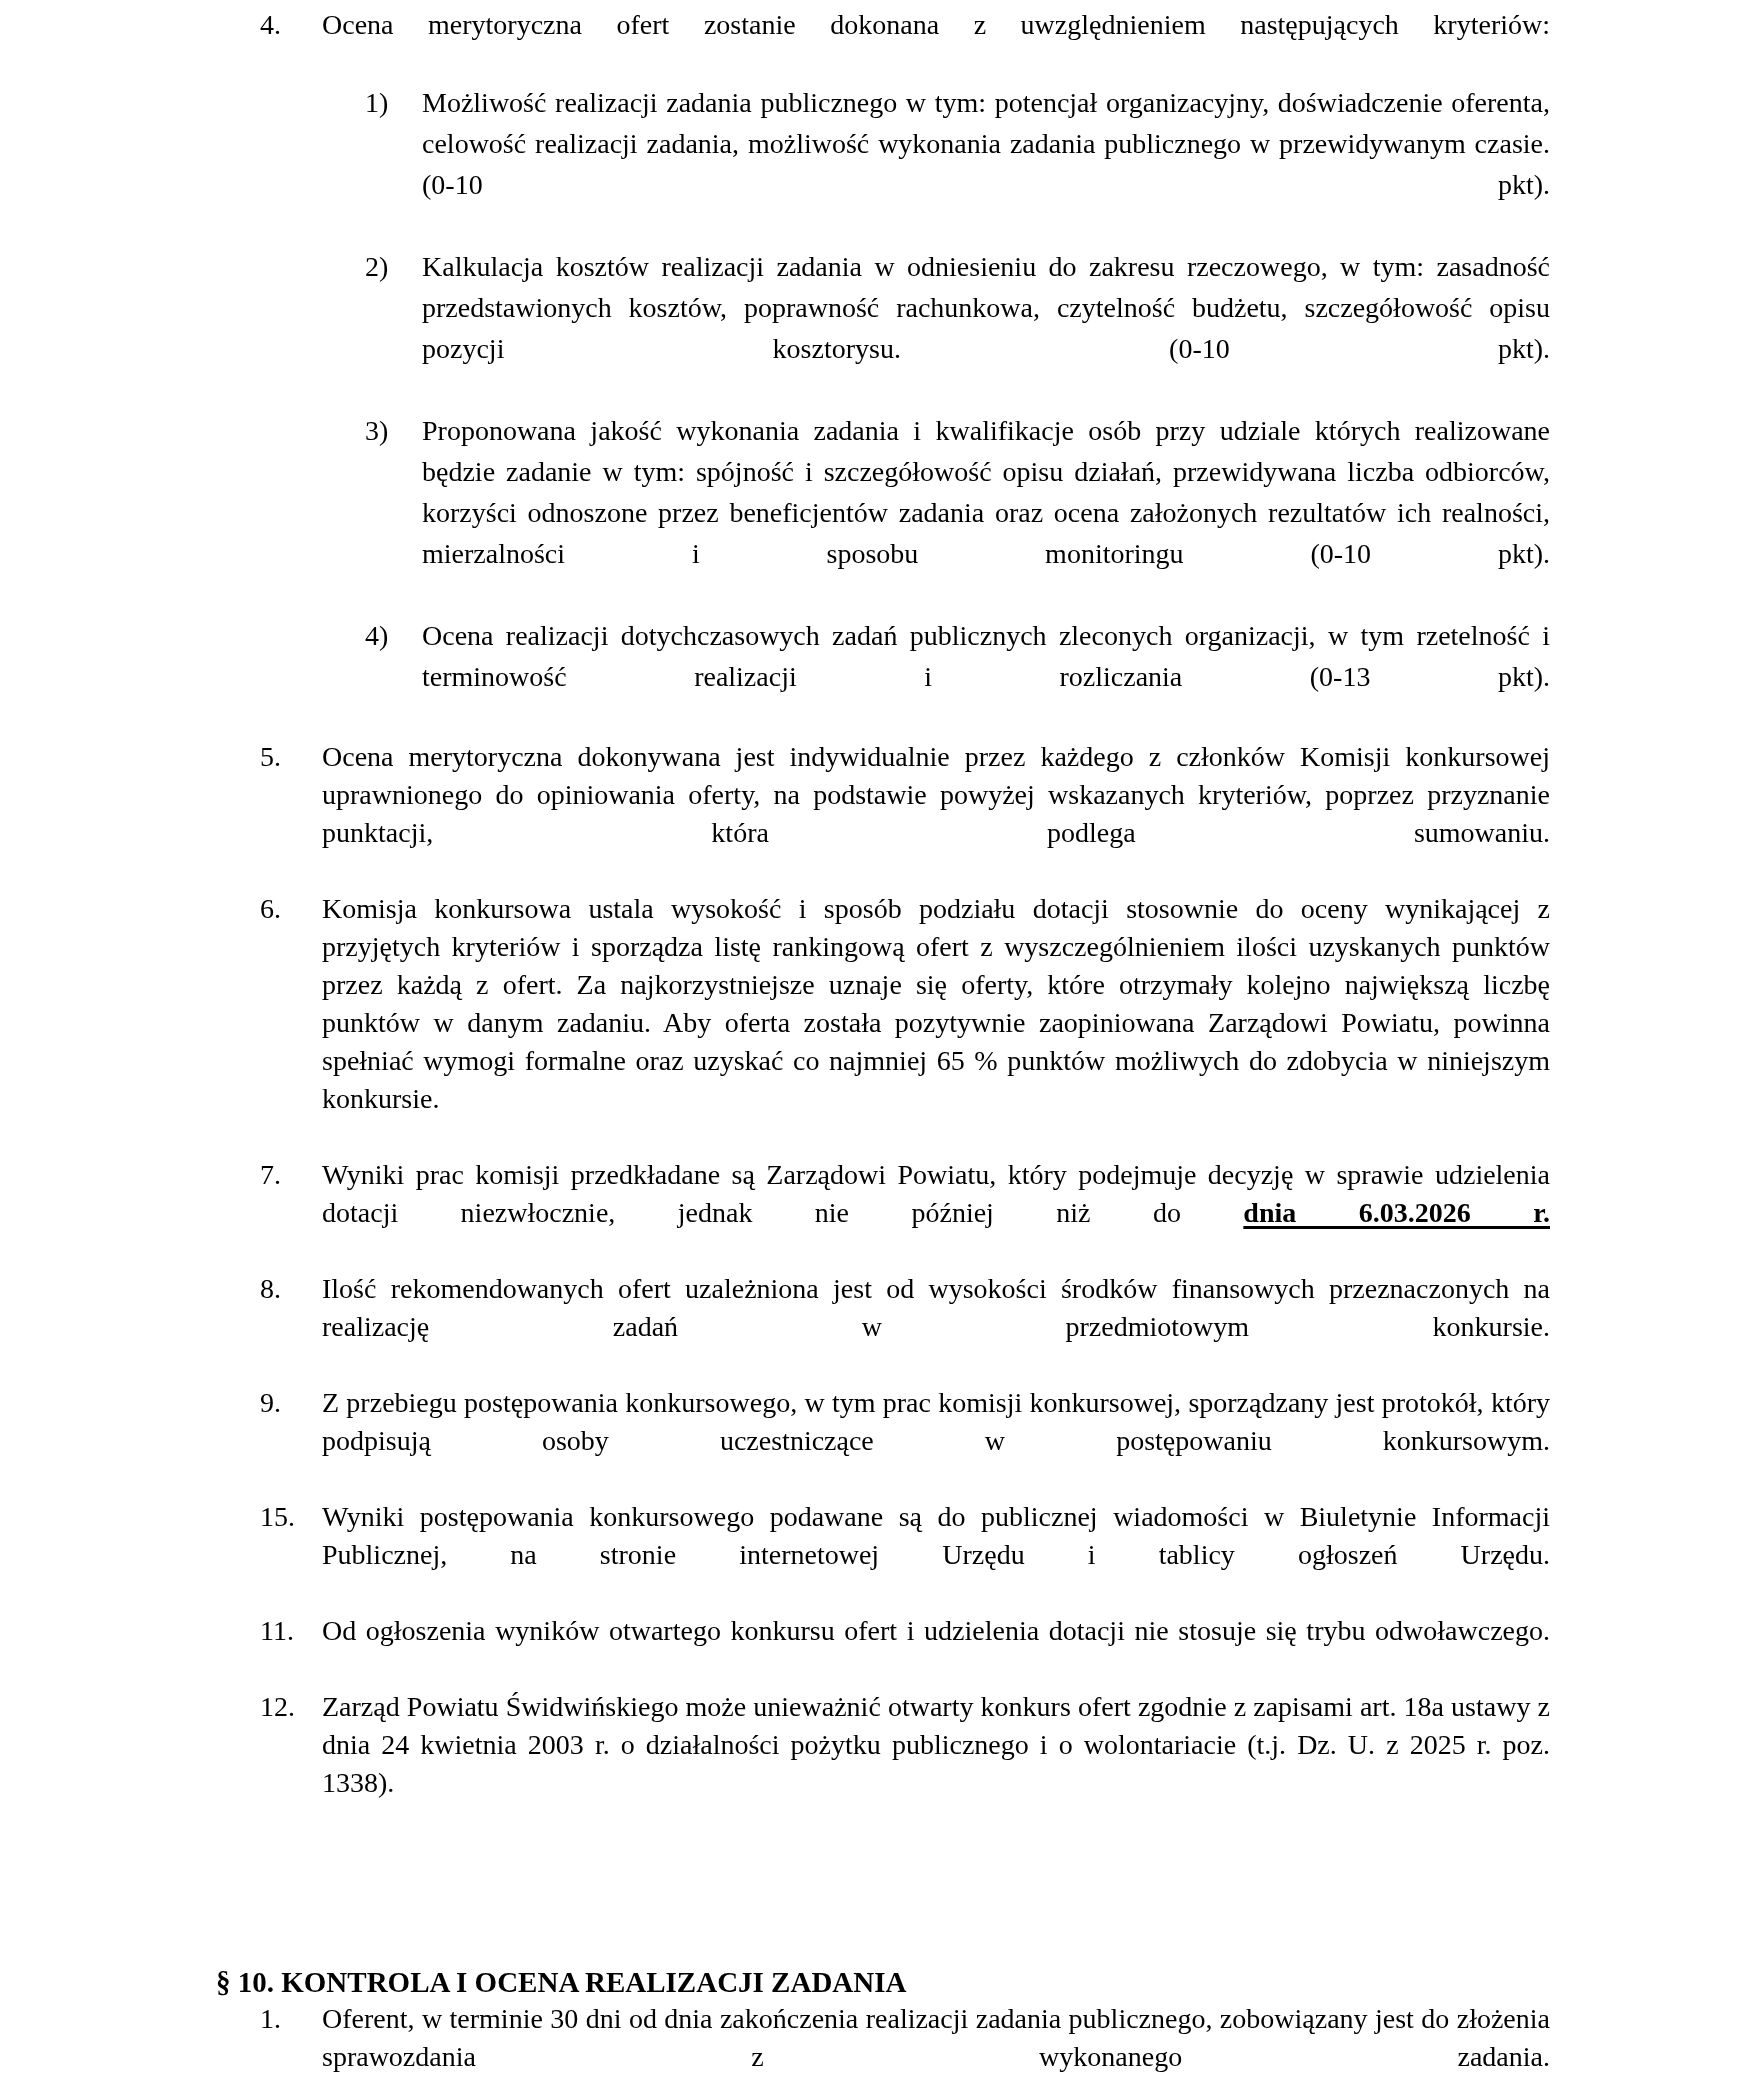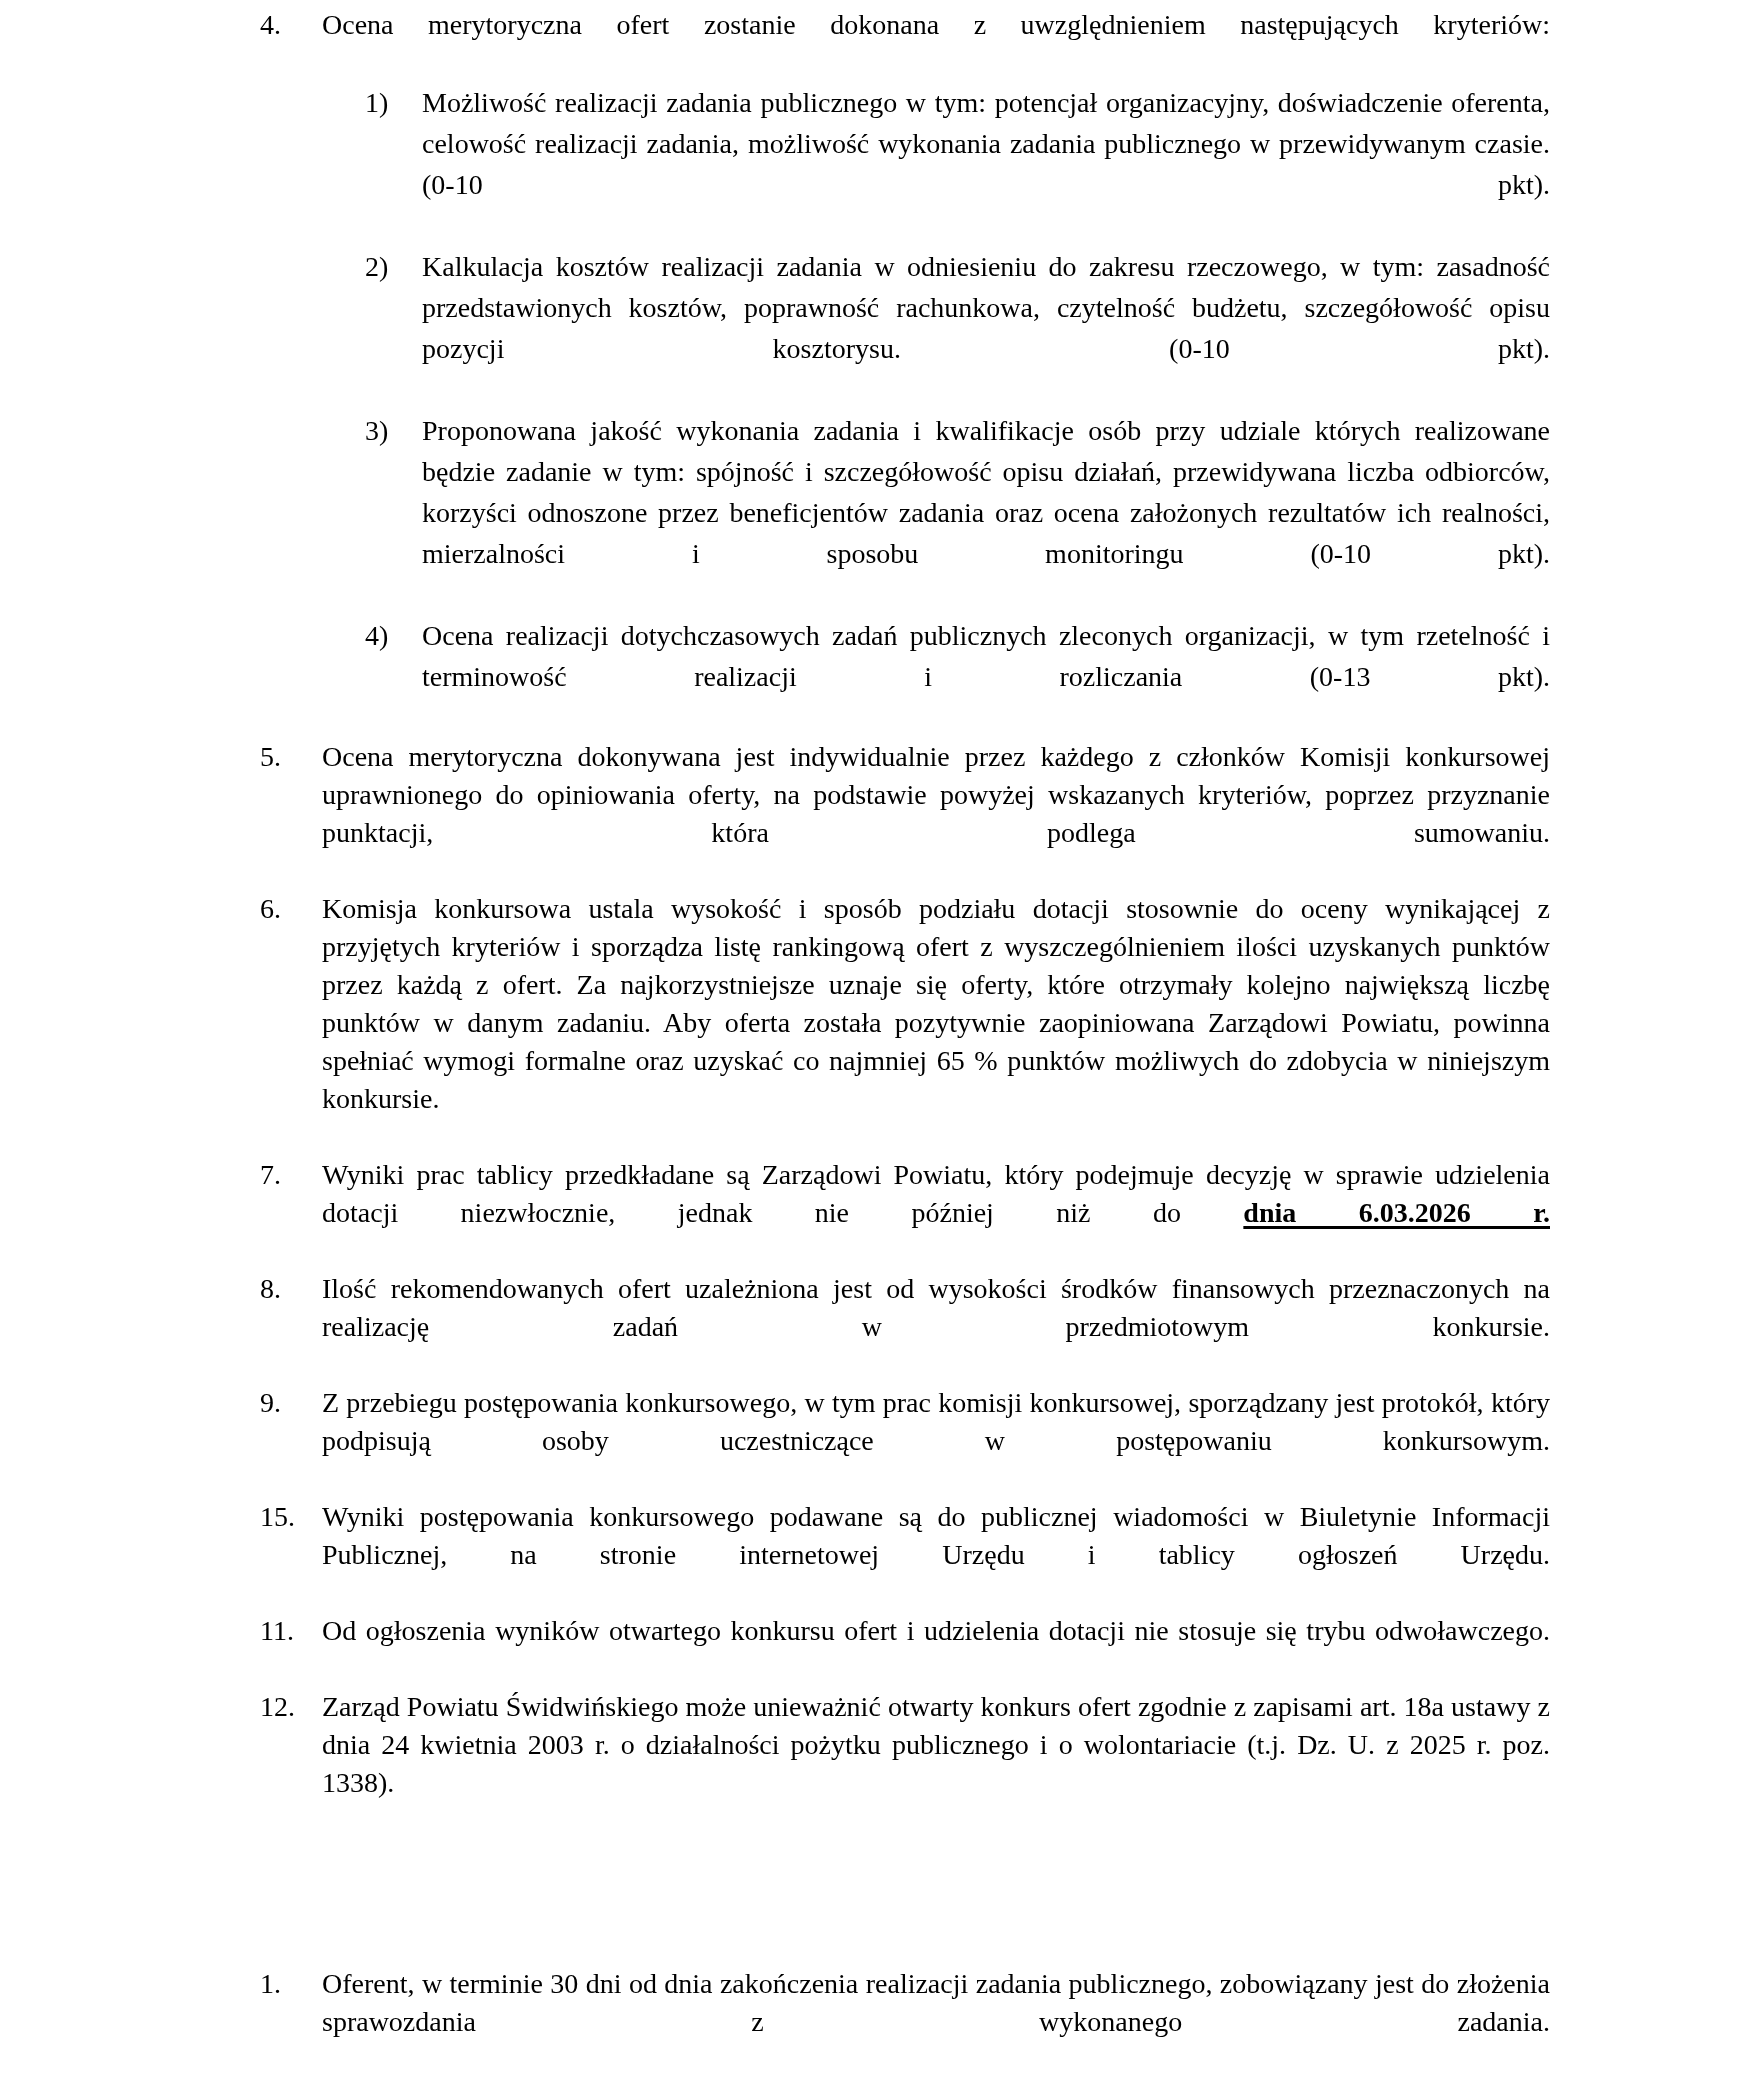--- a/index.html
+++ b/index.html
@@ -121,21 +121,21 @@
     <span class="body">Ocena merytoryczna dokonywana jest indywidualnie przez każdego z członków Komisji konkursowej uprawnionego do opiniowania oferty, na podstawie powyżej wskazanych kryteriów, poprzez przyznanie punktacji, która podlega sumowaniu.</span>
   </div>
 
   <div class="item lvl1">
     <span class="marker">6.</span>
     <span class="body">Komisja konkursowa ustala wysokość i sposób podziału dotacji stosownie do oceny wynikającej z przyjętych kryteriów i sporządza listę rankingową ofert z wyszczególnieniem ilości uzyskanych punktów przez każdą z ofert. Za najkorzystniejsze uznaje się oferty, które otrzymały kolejno największą liczbę punktów w danym zadaniu. Aby oferta została pozytywnie zaopiniowana Zarządowi Powiatu, powinna spełniać wymogi formalne oraz uzyskać co najmniej 65 % punktów możliwych do zdobycia w niniejszym konkursie.</span>
   </div>
 
   <div class="item lvl1">
     <span class="marker">7.</span>
-    <span class="body"><span>Wyniki prac tablicy przedkładane są Zarządowi Powiatu, który podejmuje decyzję w sprawie udzielenia dotacji niezwłocznie, jednak nie później niż do </span><b class="u nowrap">dnia 6.03.2026 r.</b><span></span></span>
+    <span class="body"><span>Wyniki prac komisji przedkładane są Zarządowi Powiatu, który podejmuje decyzję w sprawie udzielenia dotacji niezwłocznie, jednak nie później niż do </span><b class="u nowrap">dnia 6.03.2026 r.</b><span></span></span>
   </div>
 
   <div class="item lvl1">
     <span class="marker">8.</span>
     <span class="body">Ilość rekomendowanych ofert uzależniona jest od wysokości środków finansowych przeznaczonych na realizację zadań w przedmiotowym konkursie.</span>
   </div>
 
   <div class="item lvl1">
     <span class="marker">9.</span>
     <span class="body">Z przebiegu postępowania konkursowego, w tym prac komisji konkursowej, sporządzany jest protokół, który podpisują osoby uczestniczące w postępowaniu konkursowym.</span>
@@ -151,20 +151,21 @@
     <span class="body">Od ogłoszenia wyników otwartego konkursu ofert i udzielenia dotacji nie stosuje się trybu odwoławczego.</span>
   </div>
 
   <div class="item lvl1">
     <span class="marker">12.</span>
     <span class="body">Zarząd Powiatu Świdwińskiego może unieważnić otwarty konkurs ofert zgodnie z zapisami art. 18a ustawy z dnia 24 kwietnia 2003 r. o działalności pożytku publicznego i o wolontariacie (t.j. Dz. U. z 2025 r. poz. 1338).</span>
   </div>
 
   <div class="gap-before-section"></div>
 
+  <div class="section-heading">§ 10. KONTROLA I OCENA REALIZACJI ZADANIA</div>
 
   <div class="item lvl1">
     <span class="marker">1.</span>
     <span class="body">Oferent, w terminie 30 dni od dnia zakończenia realizacji zadania publicznego, zobowiązany jest do złożenia sprawozdania z wykonanego zadania.</span>
   </div>
 
 </div>
 
 
 </body></html>

